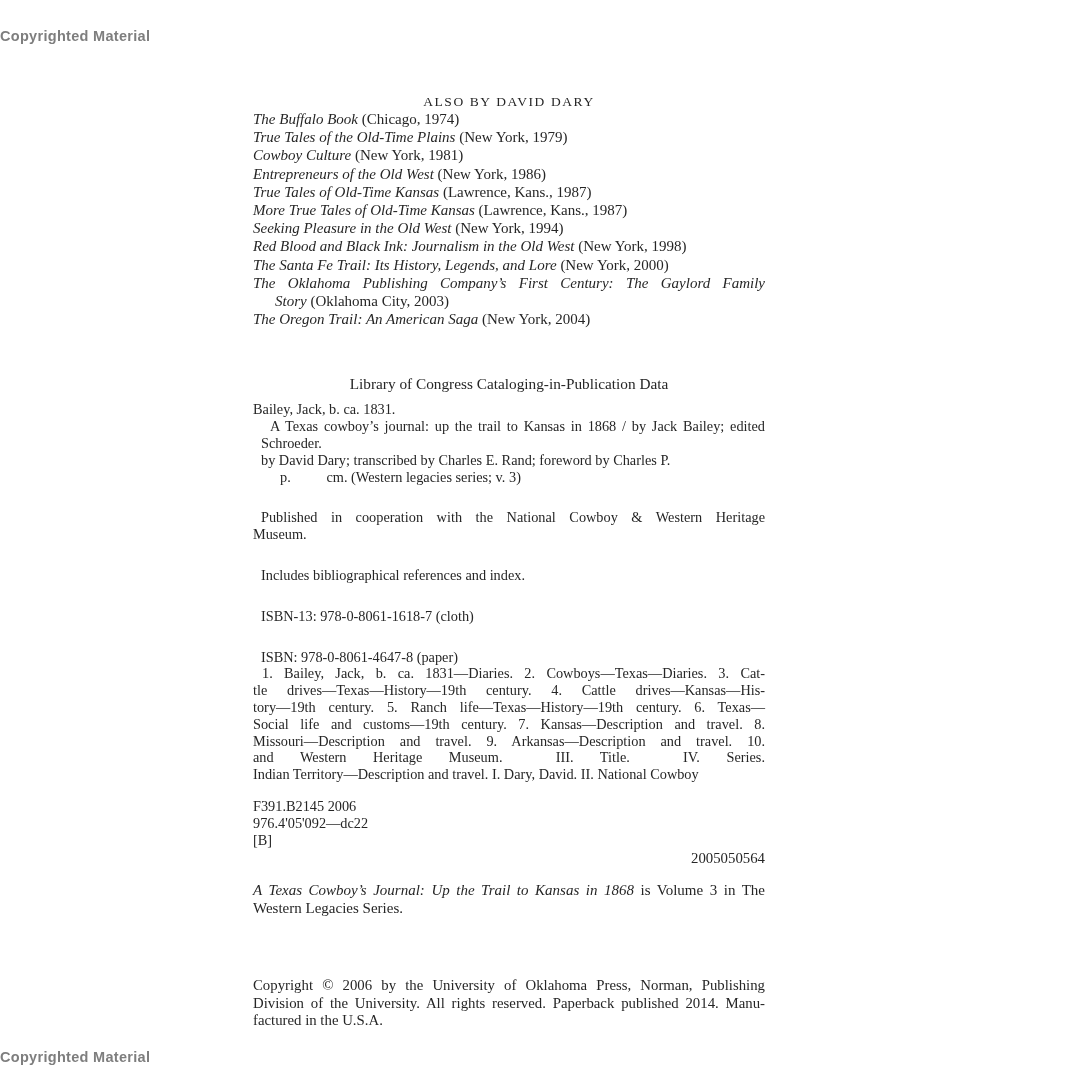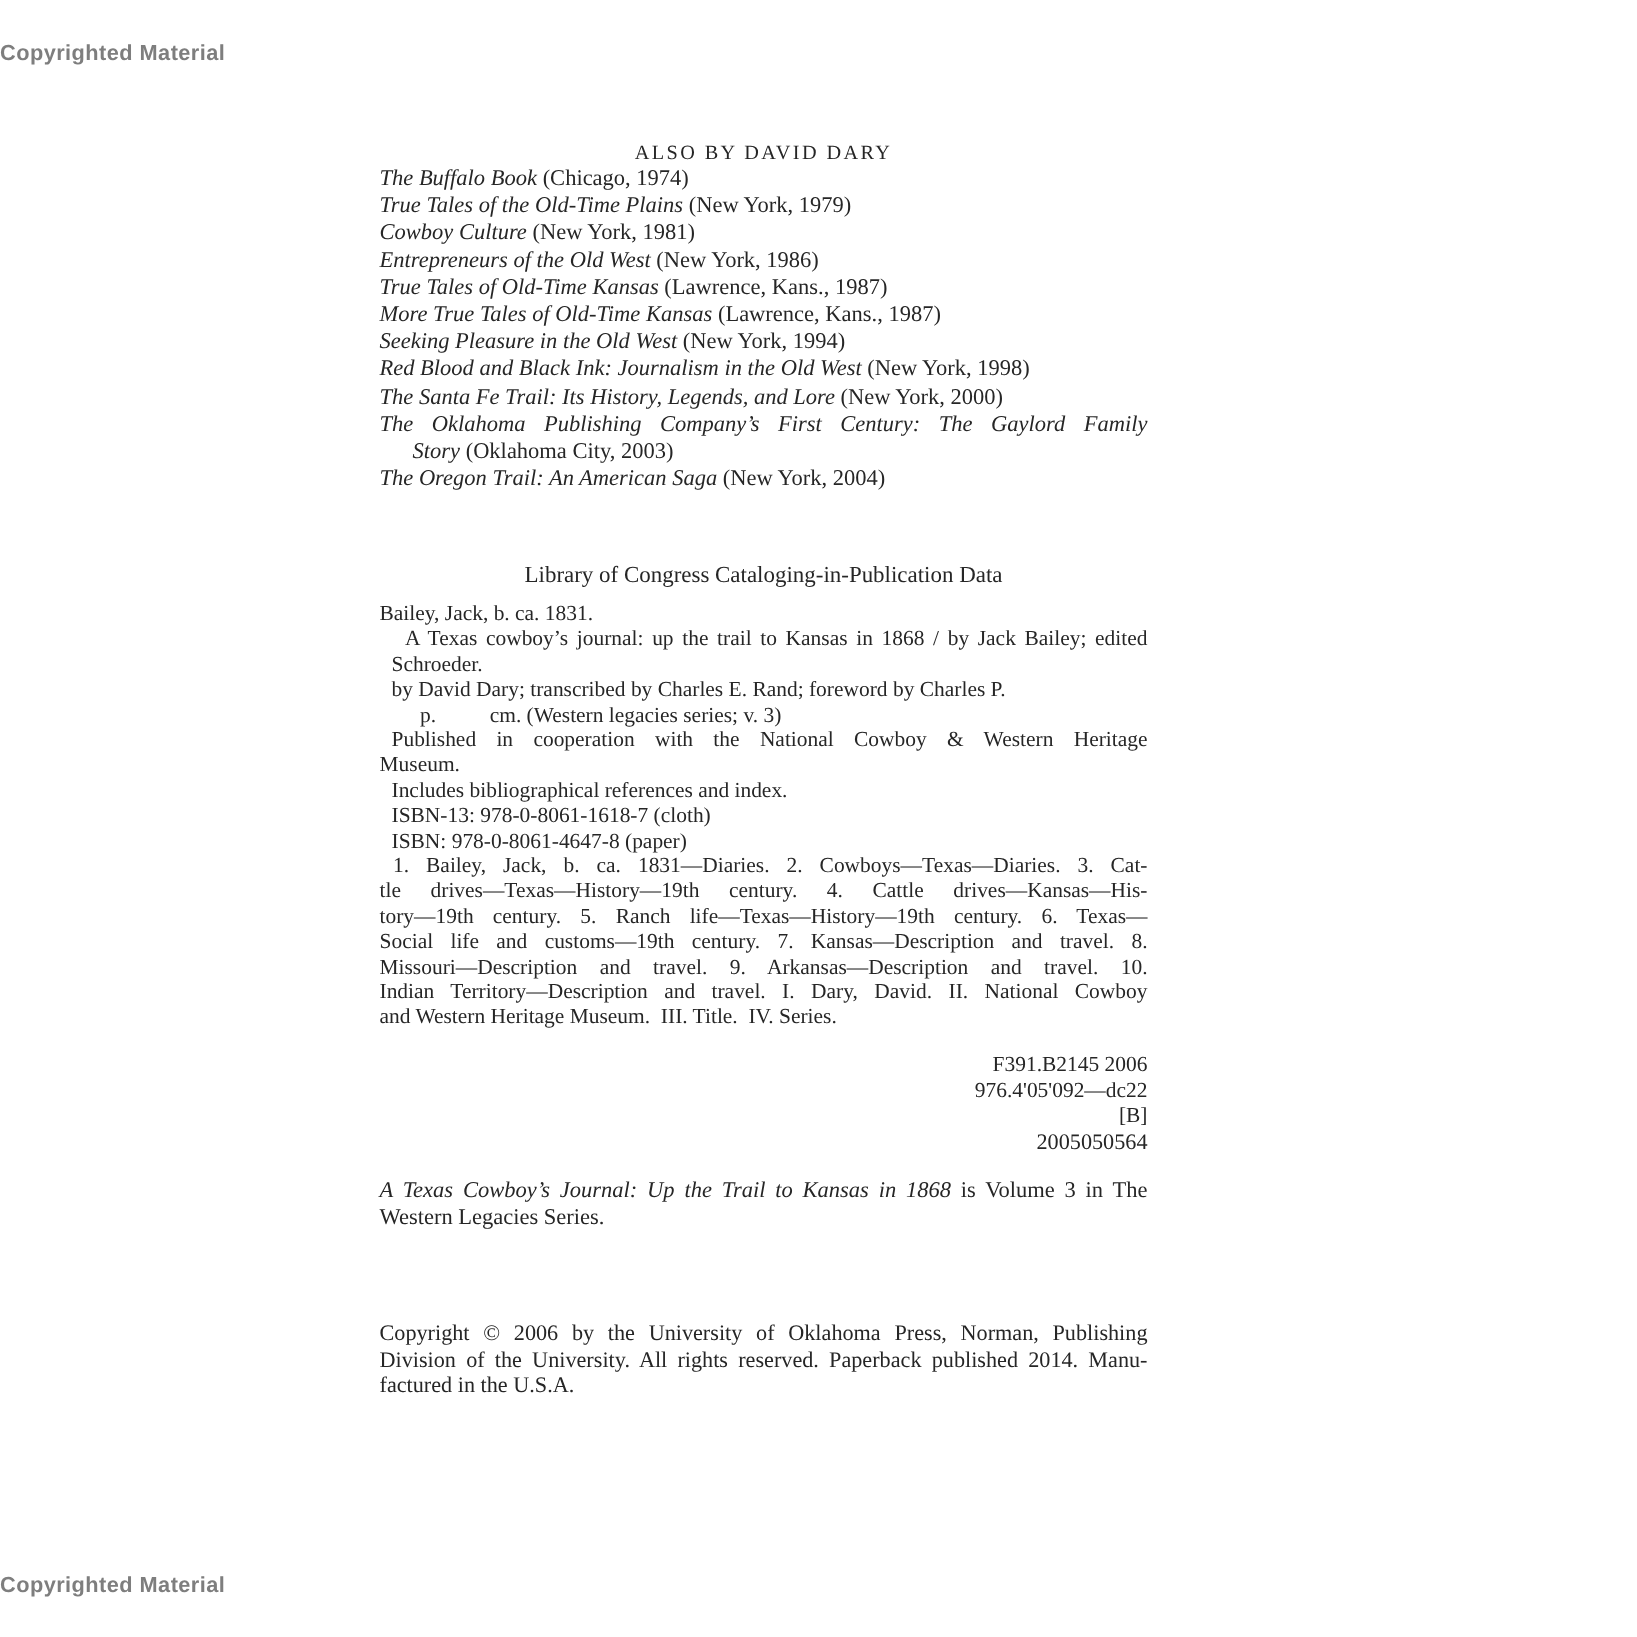--- a/index.html
+++ b/index.html
@@ -56,25 +56,25 @@
     text-align: center;
     font-size: 15.3px;
     white-space: nowrap;
   }
 
   .cipblock { font-size: 14.3px; line-height: 16.8px; }
   #cip { margin-top: 8px; }
 
   .hang .line { padding-left: 8px; }
   .hang .line:first-child { padding-left: 17px; }
-  .ind8 .line:first-child { padding-left: 8px; }
+  .ind8 .line:first-child { padding-left: 8px; margin-top: 24px; }
   .ind9 .line:first-child { padding-left: 9px; }
   .ind27 .line { padding-left: 27px; }
 
-  #callnum { margin-top: 15px; text-align: right; }
+  #callnum { margin-top: 15px; }
   #lccn {
     margin-top: 2px;
     text-align: right;
     font-size: 14.8px;
     line-height: 17px;
   }
   #volume-note { margin-top: 15px; font-size: 15px; line-height: 17.5px; }
   #copyright { margin-top: 60px; font-size: 14.8px; line-height: 17.5px; }
 </style>
 </head>
@@ -149,22 +149,22 @@
       </div>
     <div class="ind8">
         <div class="line">ISBN: 978-0-8061-4647-8 (paper)</div>
       </div>
     <div class="justify ind9">
         <div class="line">1. Bailey, Jack, b. ca. 1831—Diaries. 2. Cowboys—Texas—Diaries. 3. Cat-</div>
         <div class="line">tle drives—Texas—History—19th century. 4. Cattle drives—Kansas—His-</div>
         <div class="line">tory—19th century. 5. Ranch life—Texas—History—19th century. 6. Texas—</div>
         <div class="line">Social life and customs—19th century. 7. Kansas—Description and travel. 8.</div>
         <div class="line">Missouri—Description and travel. 9. Arkansas—Description and travel. 10.</div>
+        <div class="line">and Western Heritage Museum.&nbsp; III. Title.&nbsp; IV. Series.</div>
         <div class="line">Indian Territory—Description and travel. I. Dary, David. II. National Cowboy</div>
-        <div class="line">and Western Heritage Museum.&nbsp; III. Title.&nbsp; IV. Series.</div>
       </div>
   </div>
 
   <div id="callnum" class="cipblock">
       <div class="line">F391.B2145 2006</div>
       <div class="line">976.4'05'092—dc22</div>
       <div class="line">[B]</div>
     </div>
 
   <div id="lccn">2005050564</div>

